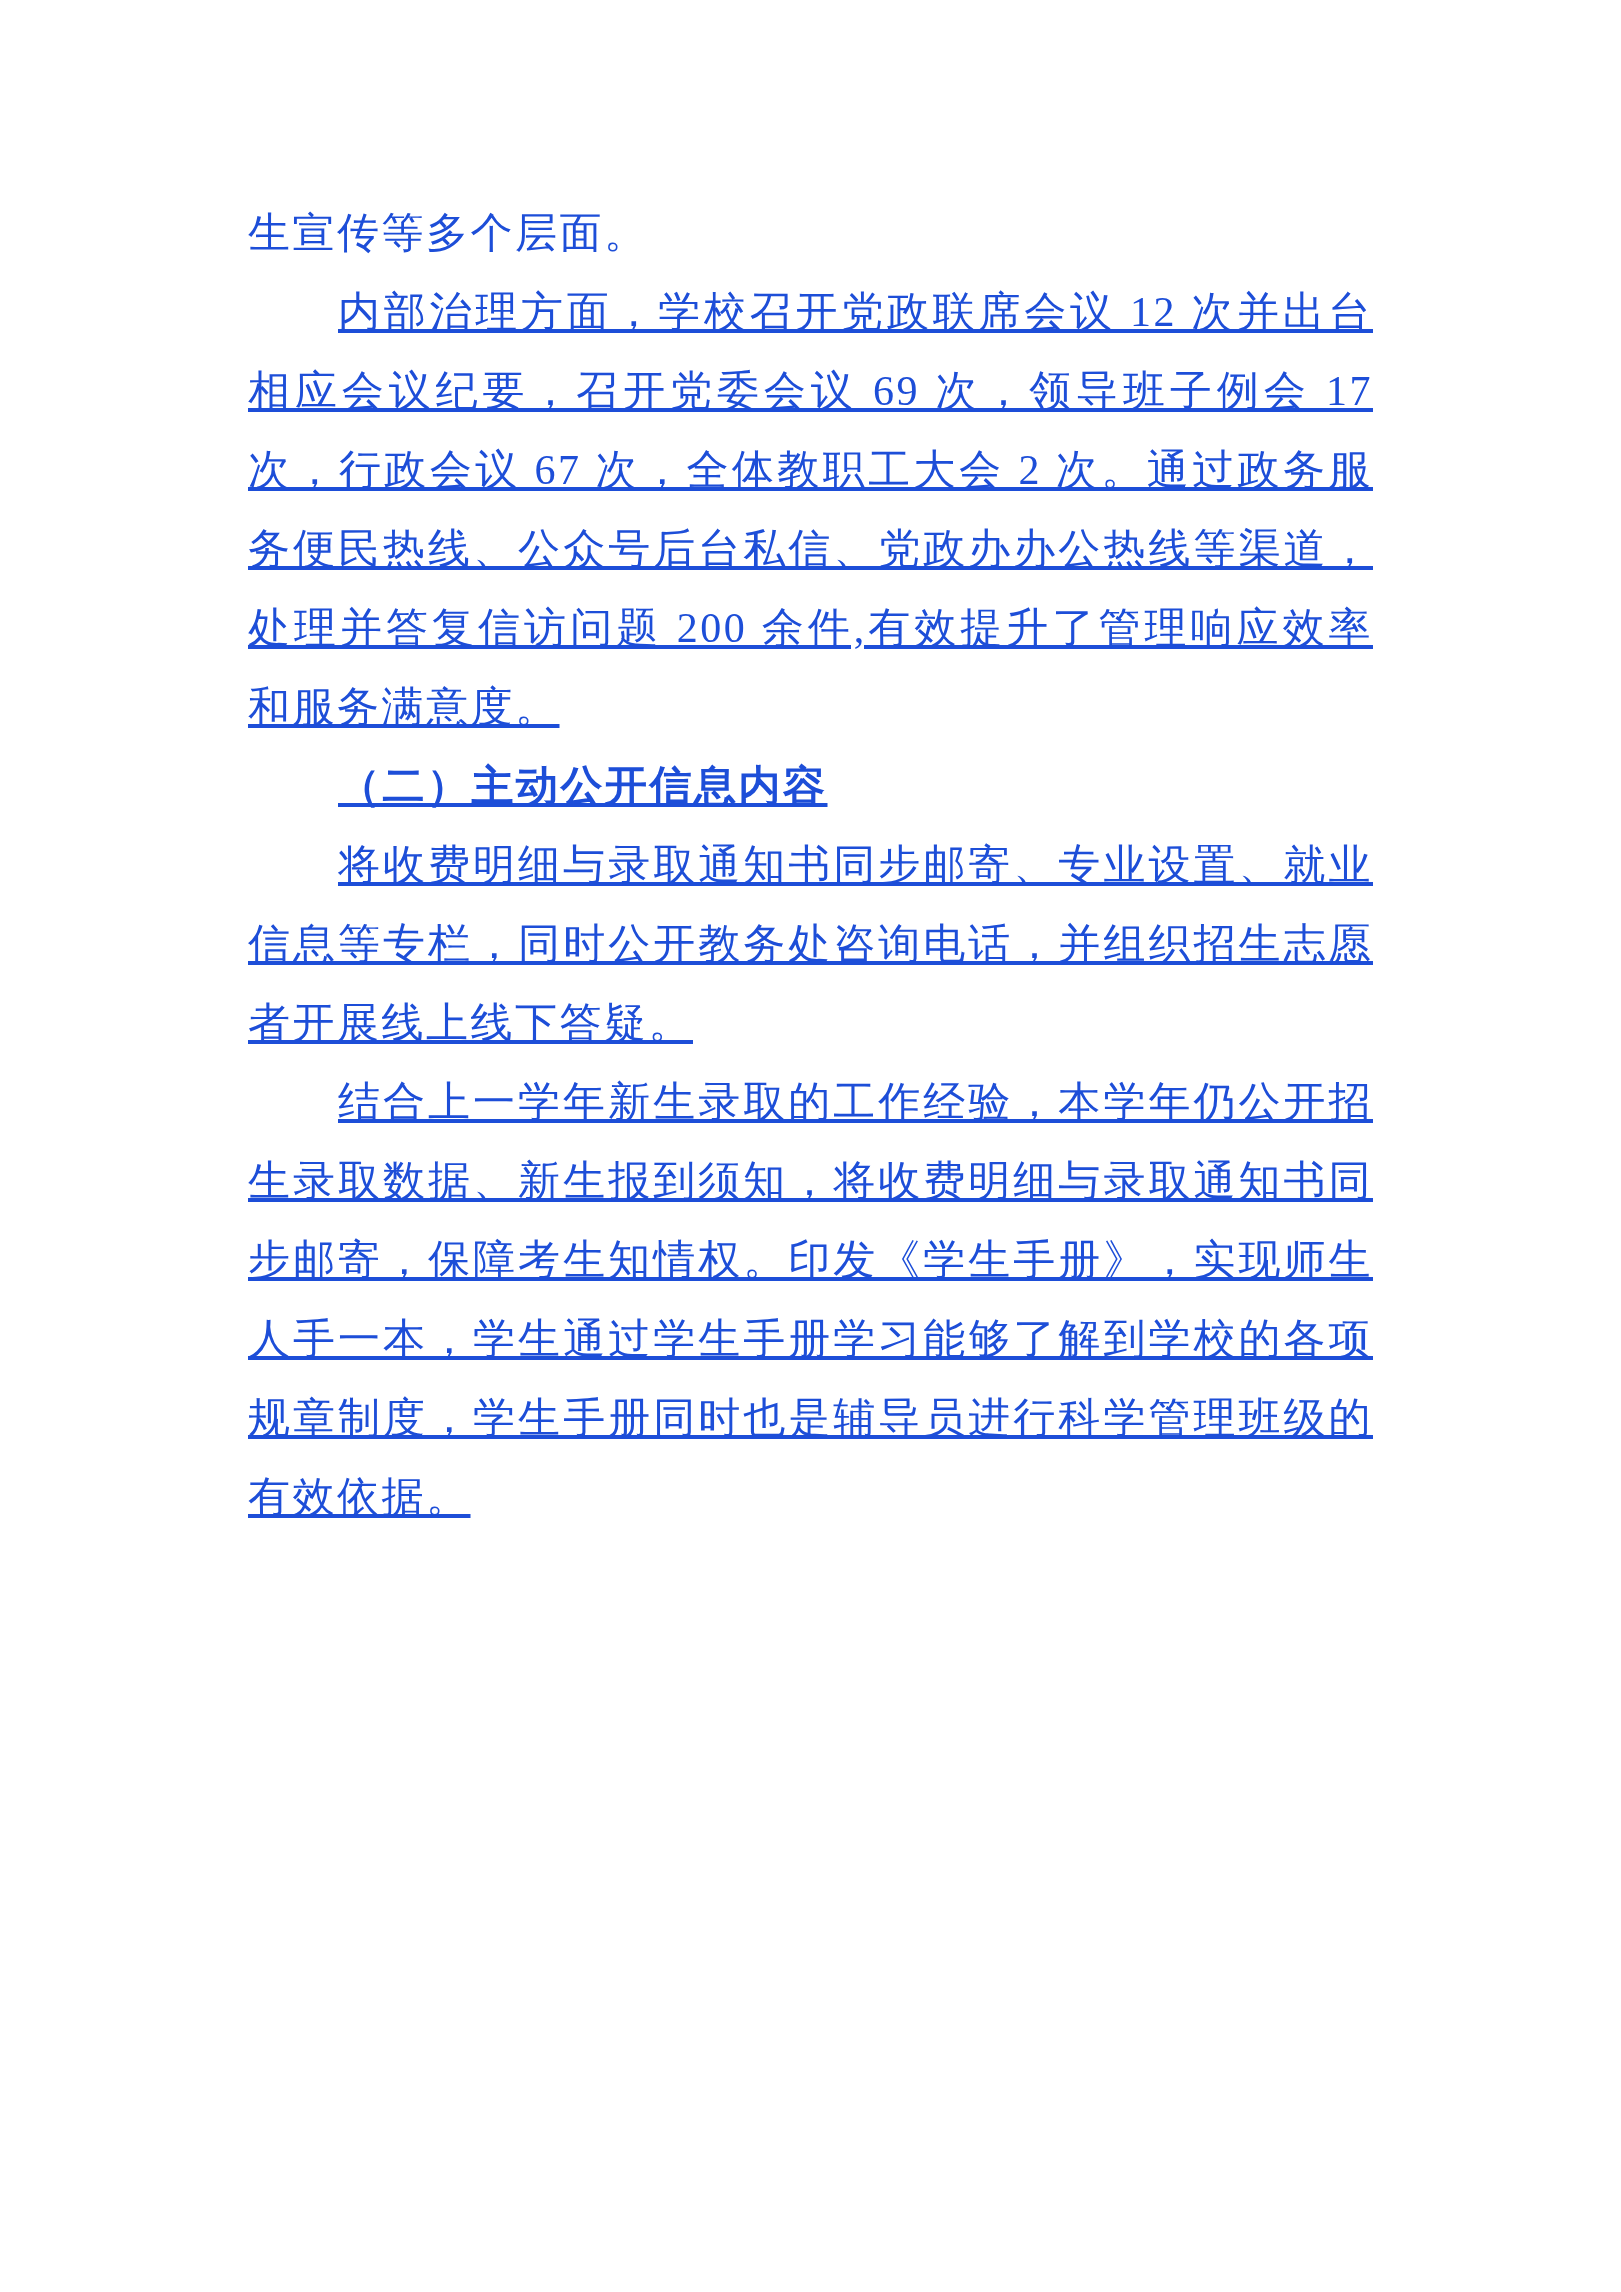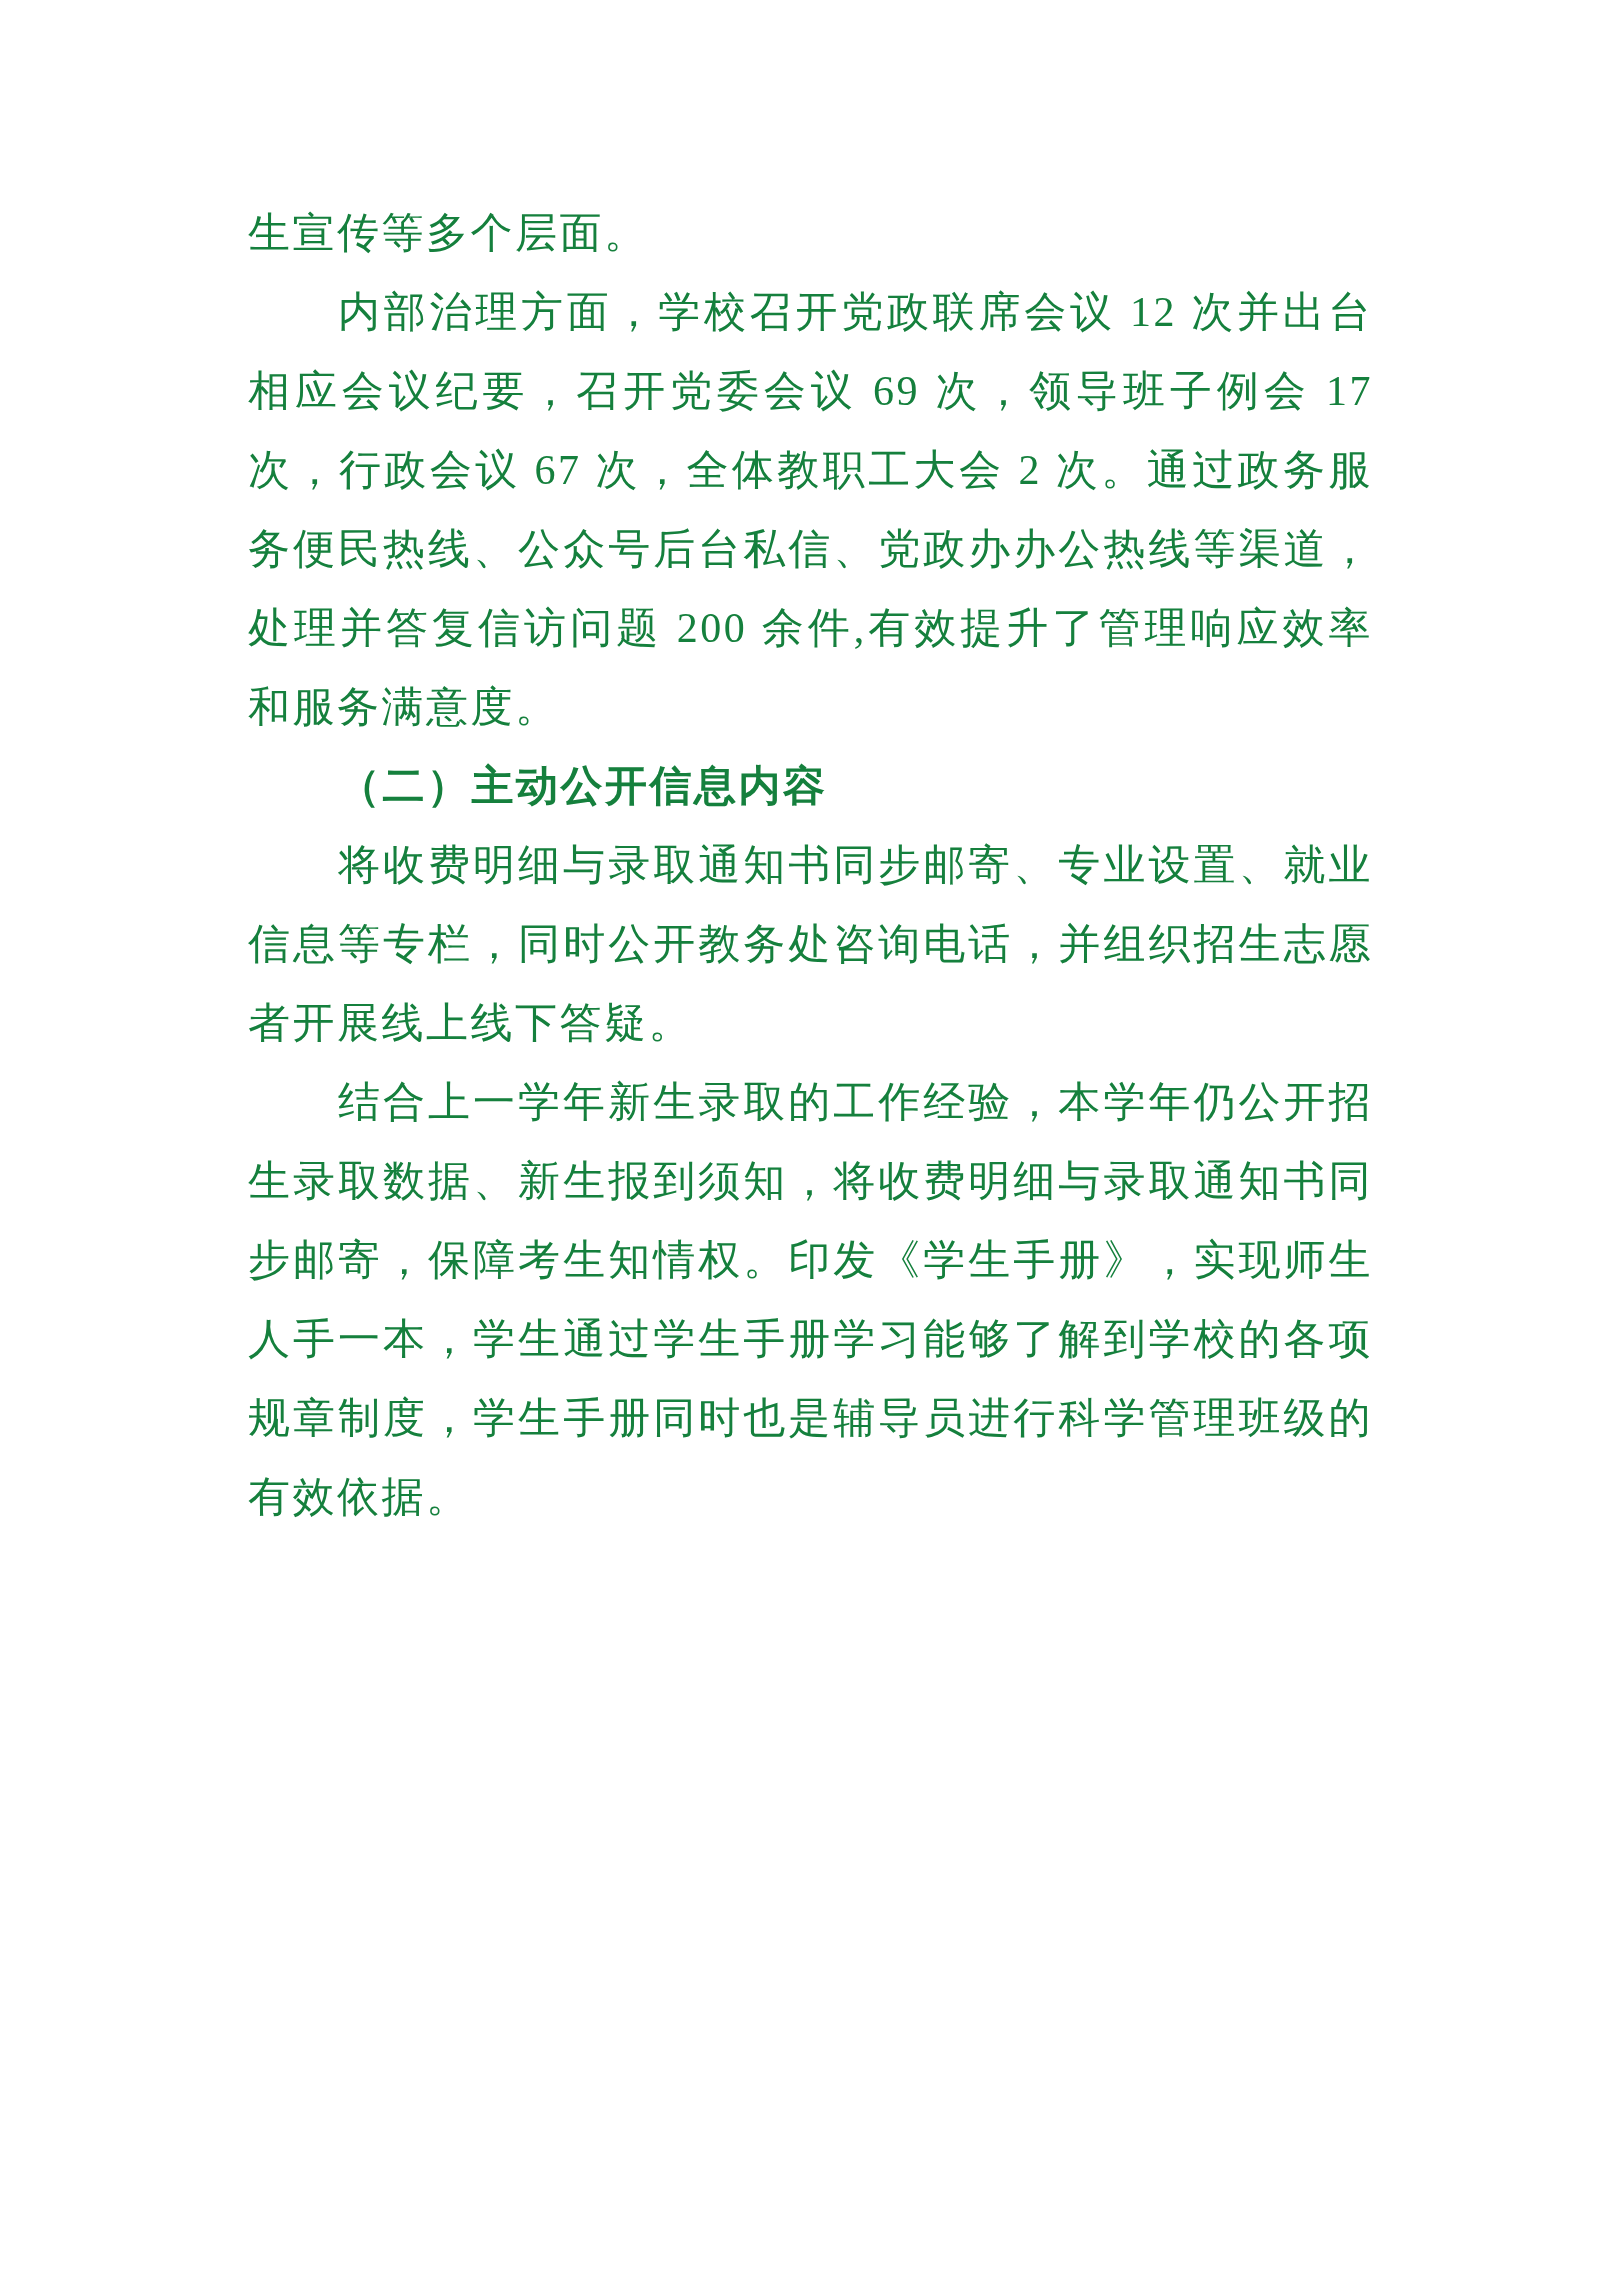--- a/index.html
+++ b/index.html
@@ -17,31 +17,32 @@
   }
   .textblock {
     position: absolute;
     left: 248px;
     top: 194px;
     width: 1125px;
   }
   .para {
     margin: 0;
     padding: 0;
-    color: #15803d;
+    color: #1d4ed8;
     font-size: 42px;
     line-height: 79px;
     letter-spacing: 2.5px;
     text-align: justify;
     text-align-last: left;
     font-weight: normal;
     word-break: break-all;
   }
   .para.indent {
     text-indent: 90px;
+    text-decoration: underline;
   }
   .para.heading {
     font-weight: bold;
     text-align: right;
   }
 </style>
 </head>
 <body>
 
 <div class="page">

